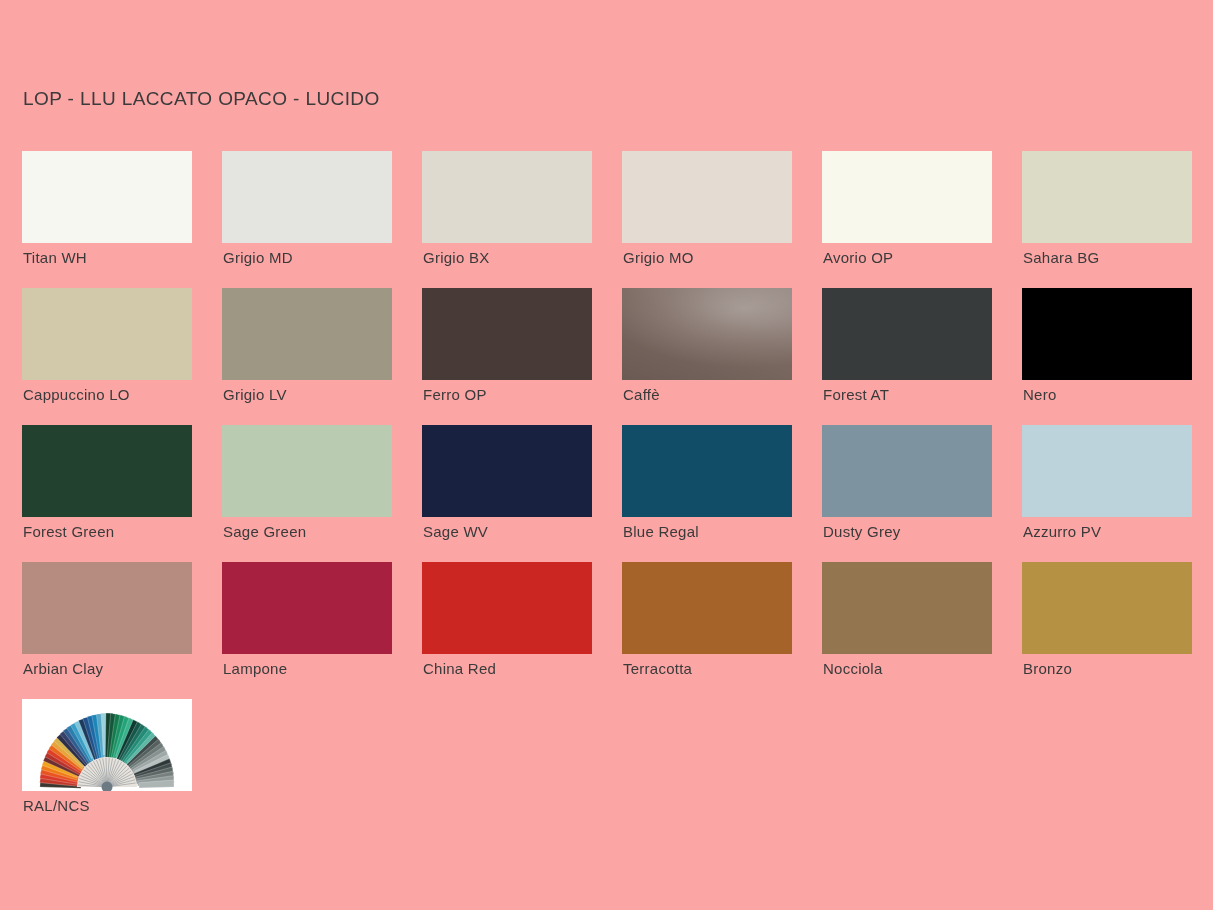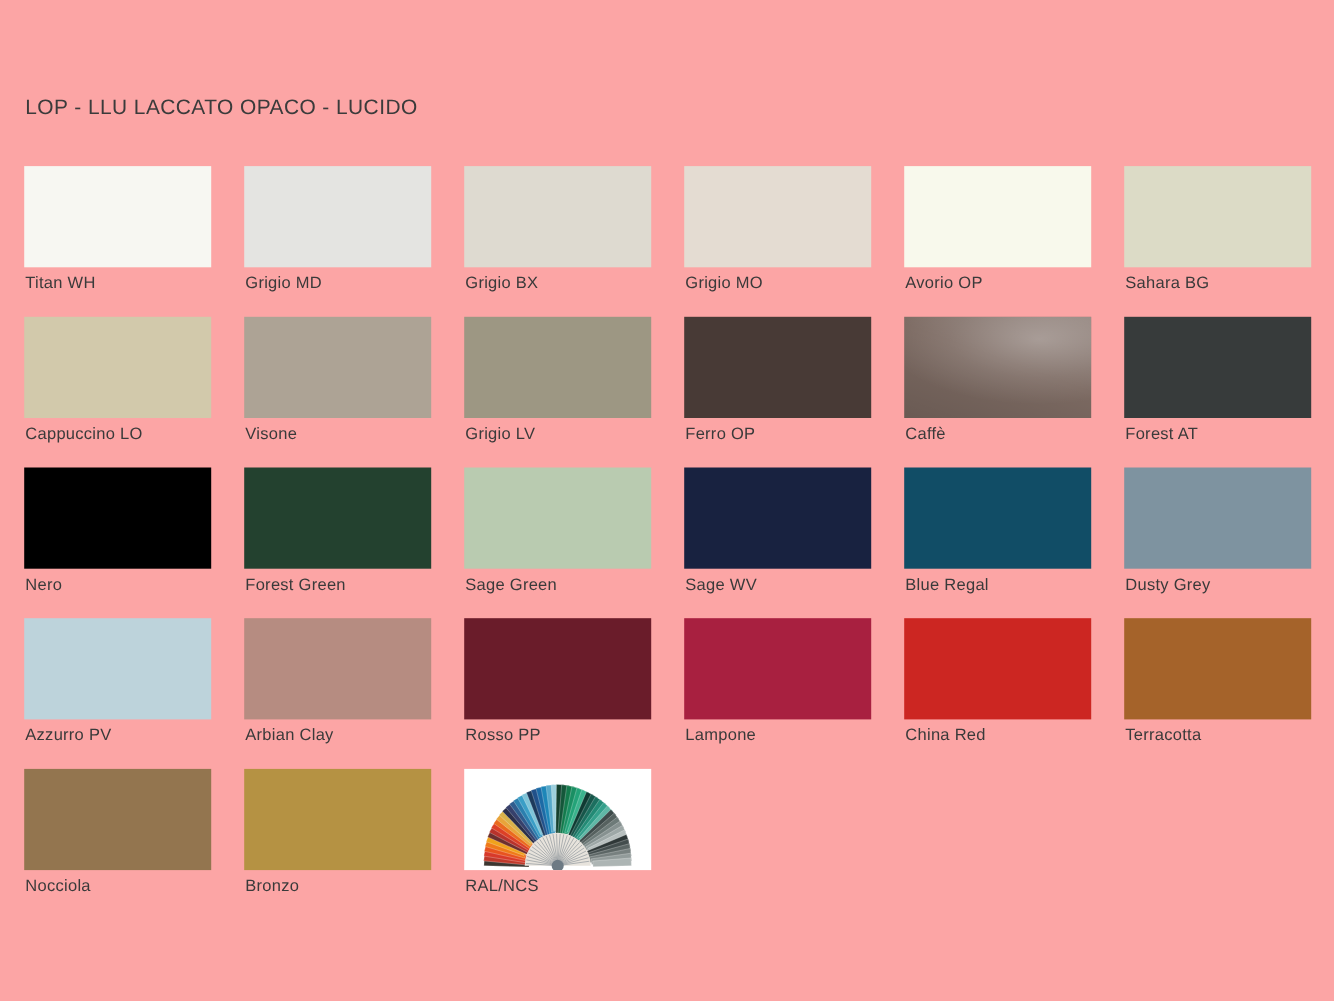--- a/index.html
+++ b/index.html
@@ -119,24 +119,20 @@
       </div>
       <div class="swatch-cell">
         <div class="swatch-chip" style="background: rgb(220, 219, 198);"></div>
         <div class="swatch-label">Sahara BG</div>
       </div>
       <div class="swatch-cell">
         <div class="swatch-chip" style="background: rgb(210, 201, 171);"></div>
         <div class="swatch-label">Cappuccino LO</div>
       </div>
       <div class="swatch-cell">
-        <div class="swatch-chip" style="background: rgb(173, 163, 149);"></div>
-        <div class="swatch-label">Visone</div>
-      </div>
-      <div class="swatch-cell">
         <div class="swatch-chip" style="background: rgb(157, 151, 131);"></div>
         <div class="swatch-label">Grigio LV</div>
       </div>
       <div class="swatch-cell">
         <div class="swatch-chip" style="background: rgb(72, 58, 54);"></div>
         <div class="swatch-label">Ferro OP</div>
       </div>
       <div class="swatch-cell">
         <div class="swatch-chip chip-gloss" style="background: rgb(123, 105, 97);"></div>
         <div class="swatch-label">Caffè</div>
@@ -169,24 +165,20 @@
         <div class="swatch-chip" style="background: rgb(126, 147, 160);"></div>
         <div class="swatch-label">Dusty Grey</div>
       </div>
       <div class="swatch-cell">
         <div class="swatch-chip" style="background: rgb(189, 211, 219);"></div>
         <div class="swatch-label">Azzurro PV</div>
       </div>
       <div class="swatch-cell">
         <div class="swatch-chip" style="background: rgb(182, 140, 129);"></div>
         <div class="swatch-label">Arbian Clay</div>
-      </div>
-      <div class="swatch-cell">
-        <div class="swatch-chip" style="background: rgb(106, 28, 42);"></div>
-        <div class="swatch-label">Rosso PP</div>
       </div>
       <div class="swatch-cell">
         <div class="swatch-chip" style="background: rgb(168, 32, 64);"></div>
         <div class="swatch-label">Lampone</div>
       </div>
       <div class="swatch-cell">
         <div class="swatch-chip" style="background: rgb(204, 38, 34);"></div>
         <div class="swatch-label">China Red</div>
       </div>
       <div class="swatch-cell">

